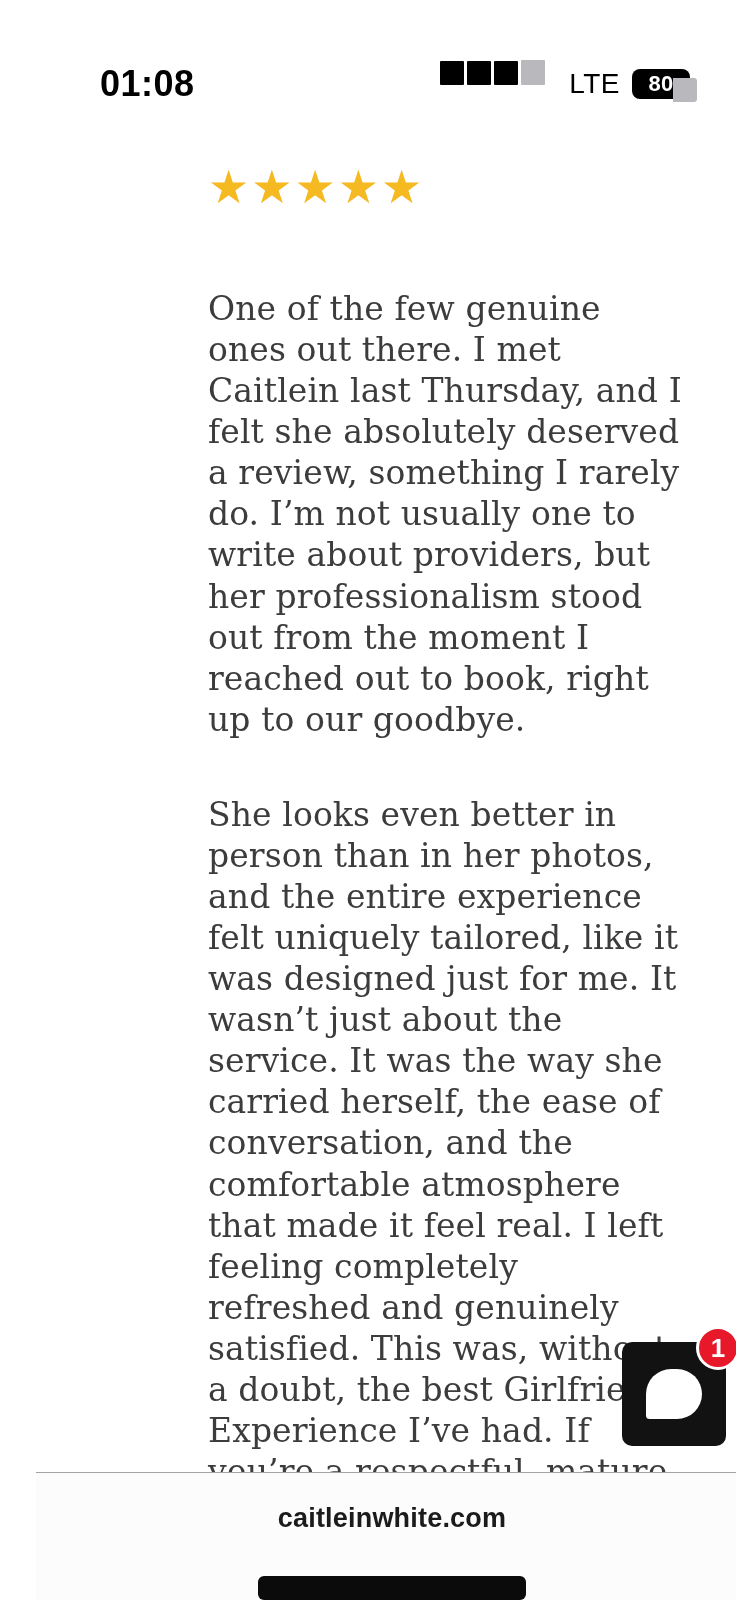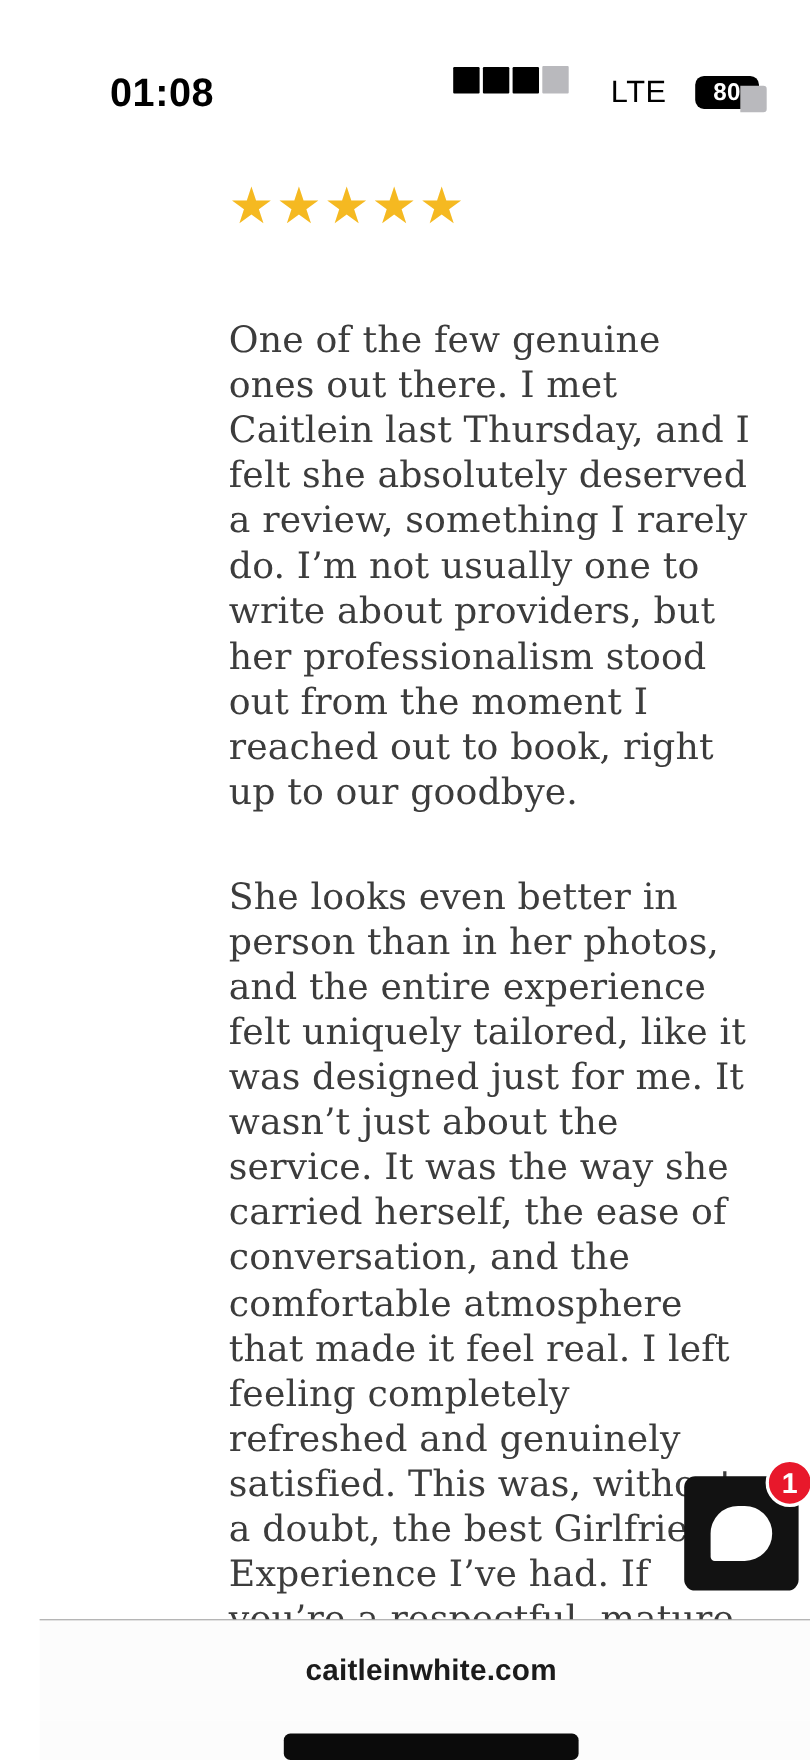--- a/index.html
+++ b/index.html
@@ -31,21 +31,20 @@
   .status-time {
     font-size: 36px;
     font-weight: 600;
     letter-spacing: 0.5px;
     color: #000;
     font-family: "Liberation Sans", sans-serif;
   }
   .status-right {
     display: flex;
     align-items: center;
-    gap: 14px;
   }
   .signal {
     display: flex;
     align-items: flex-end;
     gap: 3px;
     height: 26px;
   }
   .signal i {
     display: block;
     width: 6px;

